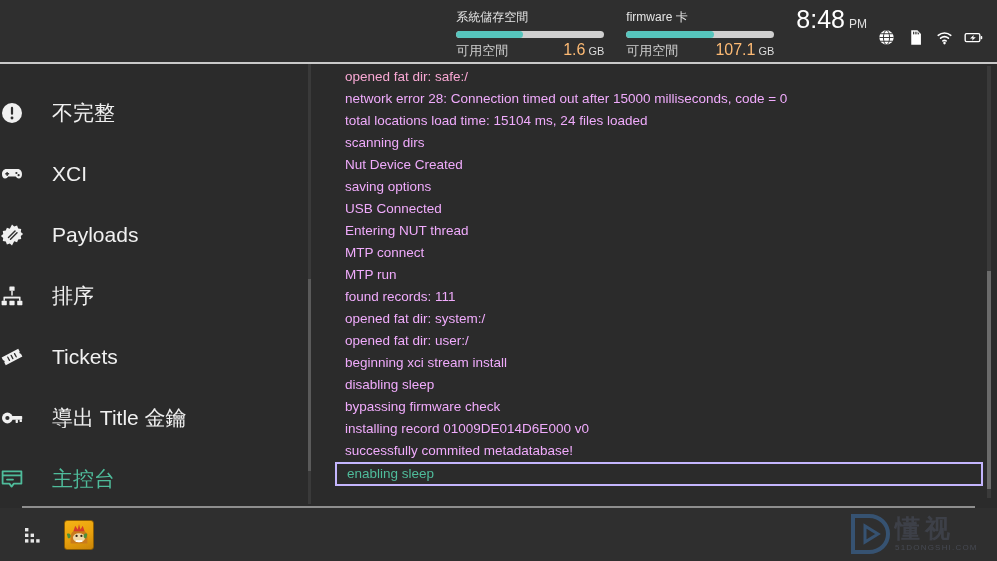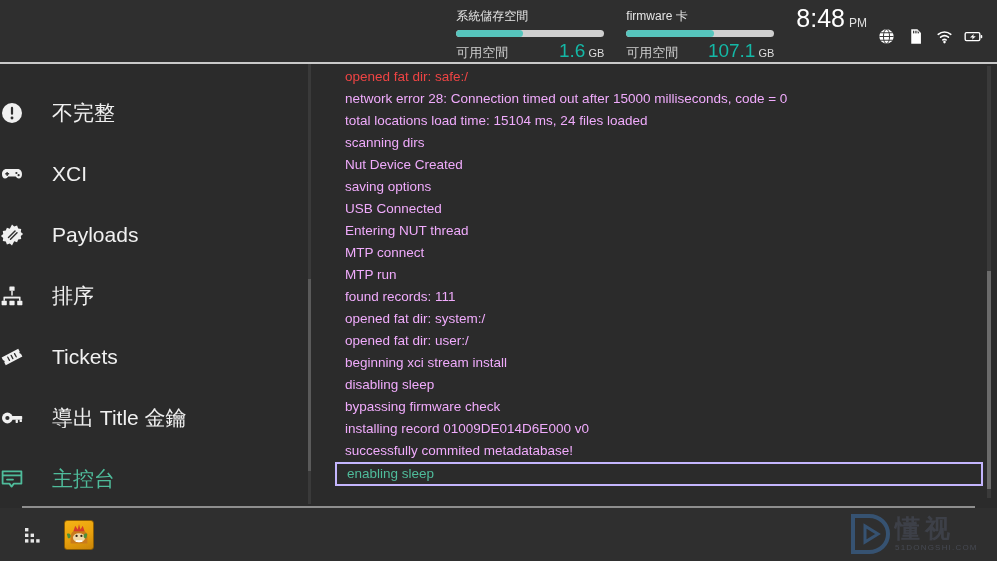--- a/index.html
+++ b/index.html
@@ -37,21 +37,21 @@
   }
 
   
   #status { margin-left:auto; display:flex; align-items:flex-start; padding-right:14px; }
   .storage { width:148px; margin-right:22px; padding-top:6px; }
   .stor-title { font-size:12px; color:#e6e6e6; margin-bottom:5px; }
   .bar { height:7px; border-radius:4px; background:#cfcfcf; overflow:hidden; }
   .bar > i { display:block; height:100%; background:#56c5bd; border-radius:4px; }
   .stor-row { display:flex; align-items:baseline; margin-top:4px; }
   .stor-free { font-size:13px; color:#cfcfcf; }
-  .stor-val { margin-left:auto; font-size:19px; color:#14b8a6; line-height:1; }
+  .stor-val { margin-left:auto; font-size:16px; color:#fdba74; line-height:1; }
   .stor-unit { font-size:11px; color:#dcdcdc; margin-left:3px; }
 
   #clockwrap { padding-top:4px; margin-right:10px; text-align:right; }
   #clock { font-size:25px; color:#fff; line-height:1; display:inline-block; }
   #ampm { font-size:12px; color:#e0e0e0; margin-left:4px; }
 
   #sysicons { display:flex; align-items:center; gap:10px; padding-top:26px; }
   .sysic { width:19px; height:17px; display:block; }
 
   #headline {
@@ -94,21 +94,21 @@
     flex:1; position:relative; padding:0 22px 0 24px;
     overflow:hidden;
   }
   #loglist { padding-top:2px; }
   .logline {
     font-size:13.5px; color:#f0abfc; line-height:1;
     height:22px; display:flex; align-items:center;
     padding-left:10px;
     white-space:nowrap;
   }
-  .logline.clip { color:#ef4444; }
+  .logline.clip { color:#f9a8d4; }
   .logline.highlight {
     color:#4fbc9b;
     border:2px solid #c4b5fd;
     height:24px;
     margin-right:-8px;
   }
 
   #scroll-track {
     position:absolute; right:6px; top:2px; width:4px; height:432px;
     background:#3a3a3a;

